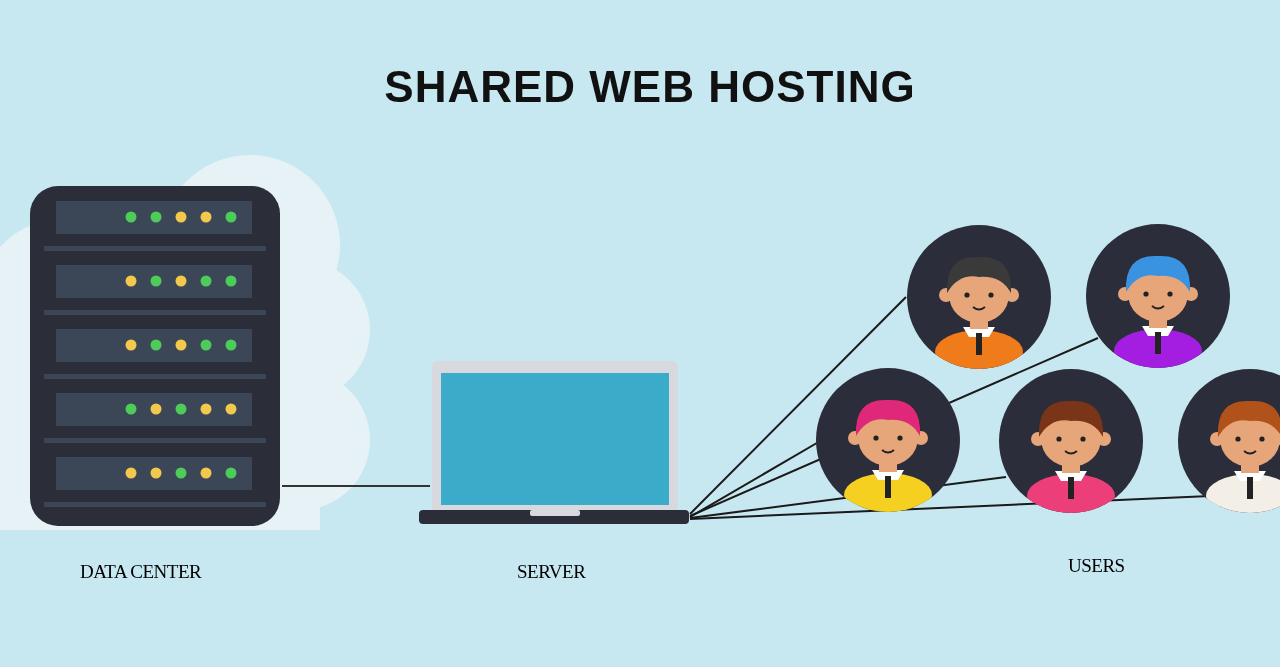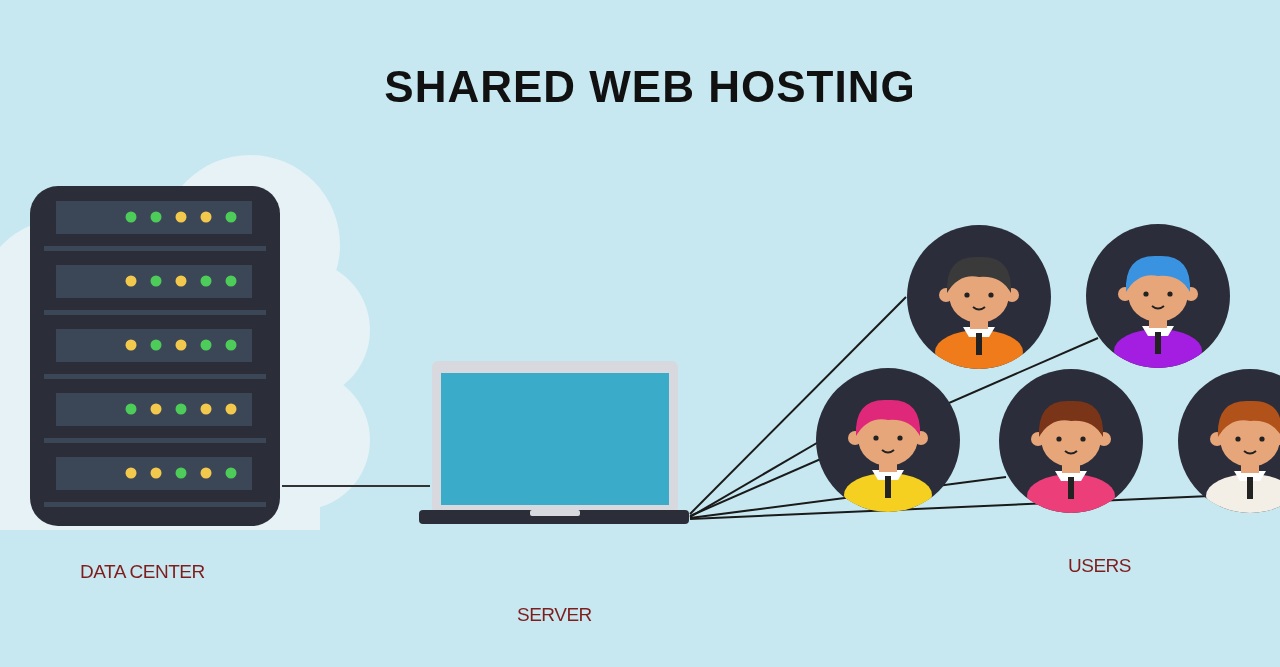--- a/index.html
+++ b/index.html
@@ -1,18 +1,18 @@
 <!DOCTYPE html>
 <html><head>
 <meta charset="utf-8">
 <style>
   html,body{margin:0;padding:0;}
   body{width:1280px;height:667px;overflow:hidden;background:#c7e8f0;font-family:"Liberation Sans",sans-serif;position:relative;}
   .title{position:absolute;left:0;top:62px;width:1300px;text-align:center;font-weight:bold;font-size:44px;letter-spacing:1px;color:#111;}
-  .label{position:absolute;font-size:19px;color:#7f1d1d;letter-spacing:-0.5px;}
+  .label{position:absolute;font-size:19px;color:#000000;letter-spacing:-0.5px;font-family:Liberation Serif, serif;}
   svg.scene{position:absolute;left:0;top:0;}
 </style>
 </head>
 <body>
 
 <div class="title">SHARED WEB HOSTING</div>
 
 <svg class="scene" width="1280" height="667" viewBox="0 0 1280 667">
 
   <g fill="#e6f2f6">
@@ -190,14 +190,14 @@
           <path d="M1218 437 Q1216 399 1250 401 Q1284 399 1282 437 Q1272 419 1250 421 Q1230 417 1218 437 Z" fill="#b0521a"></path>
           <circle cx="1238" cy="439" r="2.6" fill="#222"></circle>
           <circle cx="1262" cy="439" r="2.6" fill="#222"></circle>
           <path d="M1244 451 Q1250 456 1256 451" stroke="#222" stroke-width="2" fill="none"></path>
         </g>
       </g>
     </g>
 </svg>
 
 <div class="label" style="left:80px;top:561px;">DATA CENTER</div>
-<div class="label" style="left:517px;top:561px;margin-top:43px;">SERVER</div>
+<div class="label" style="left:517px;top:561px;">SERVER</div>
 <div class="label" style="left:1028px;top:555px;margin-left:40px;">USERS</div>
 
 </body></html>

